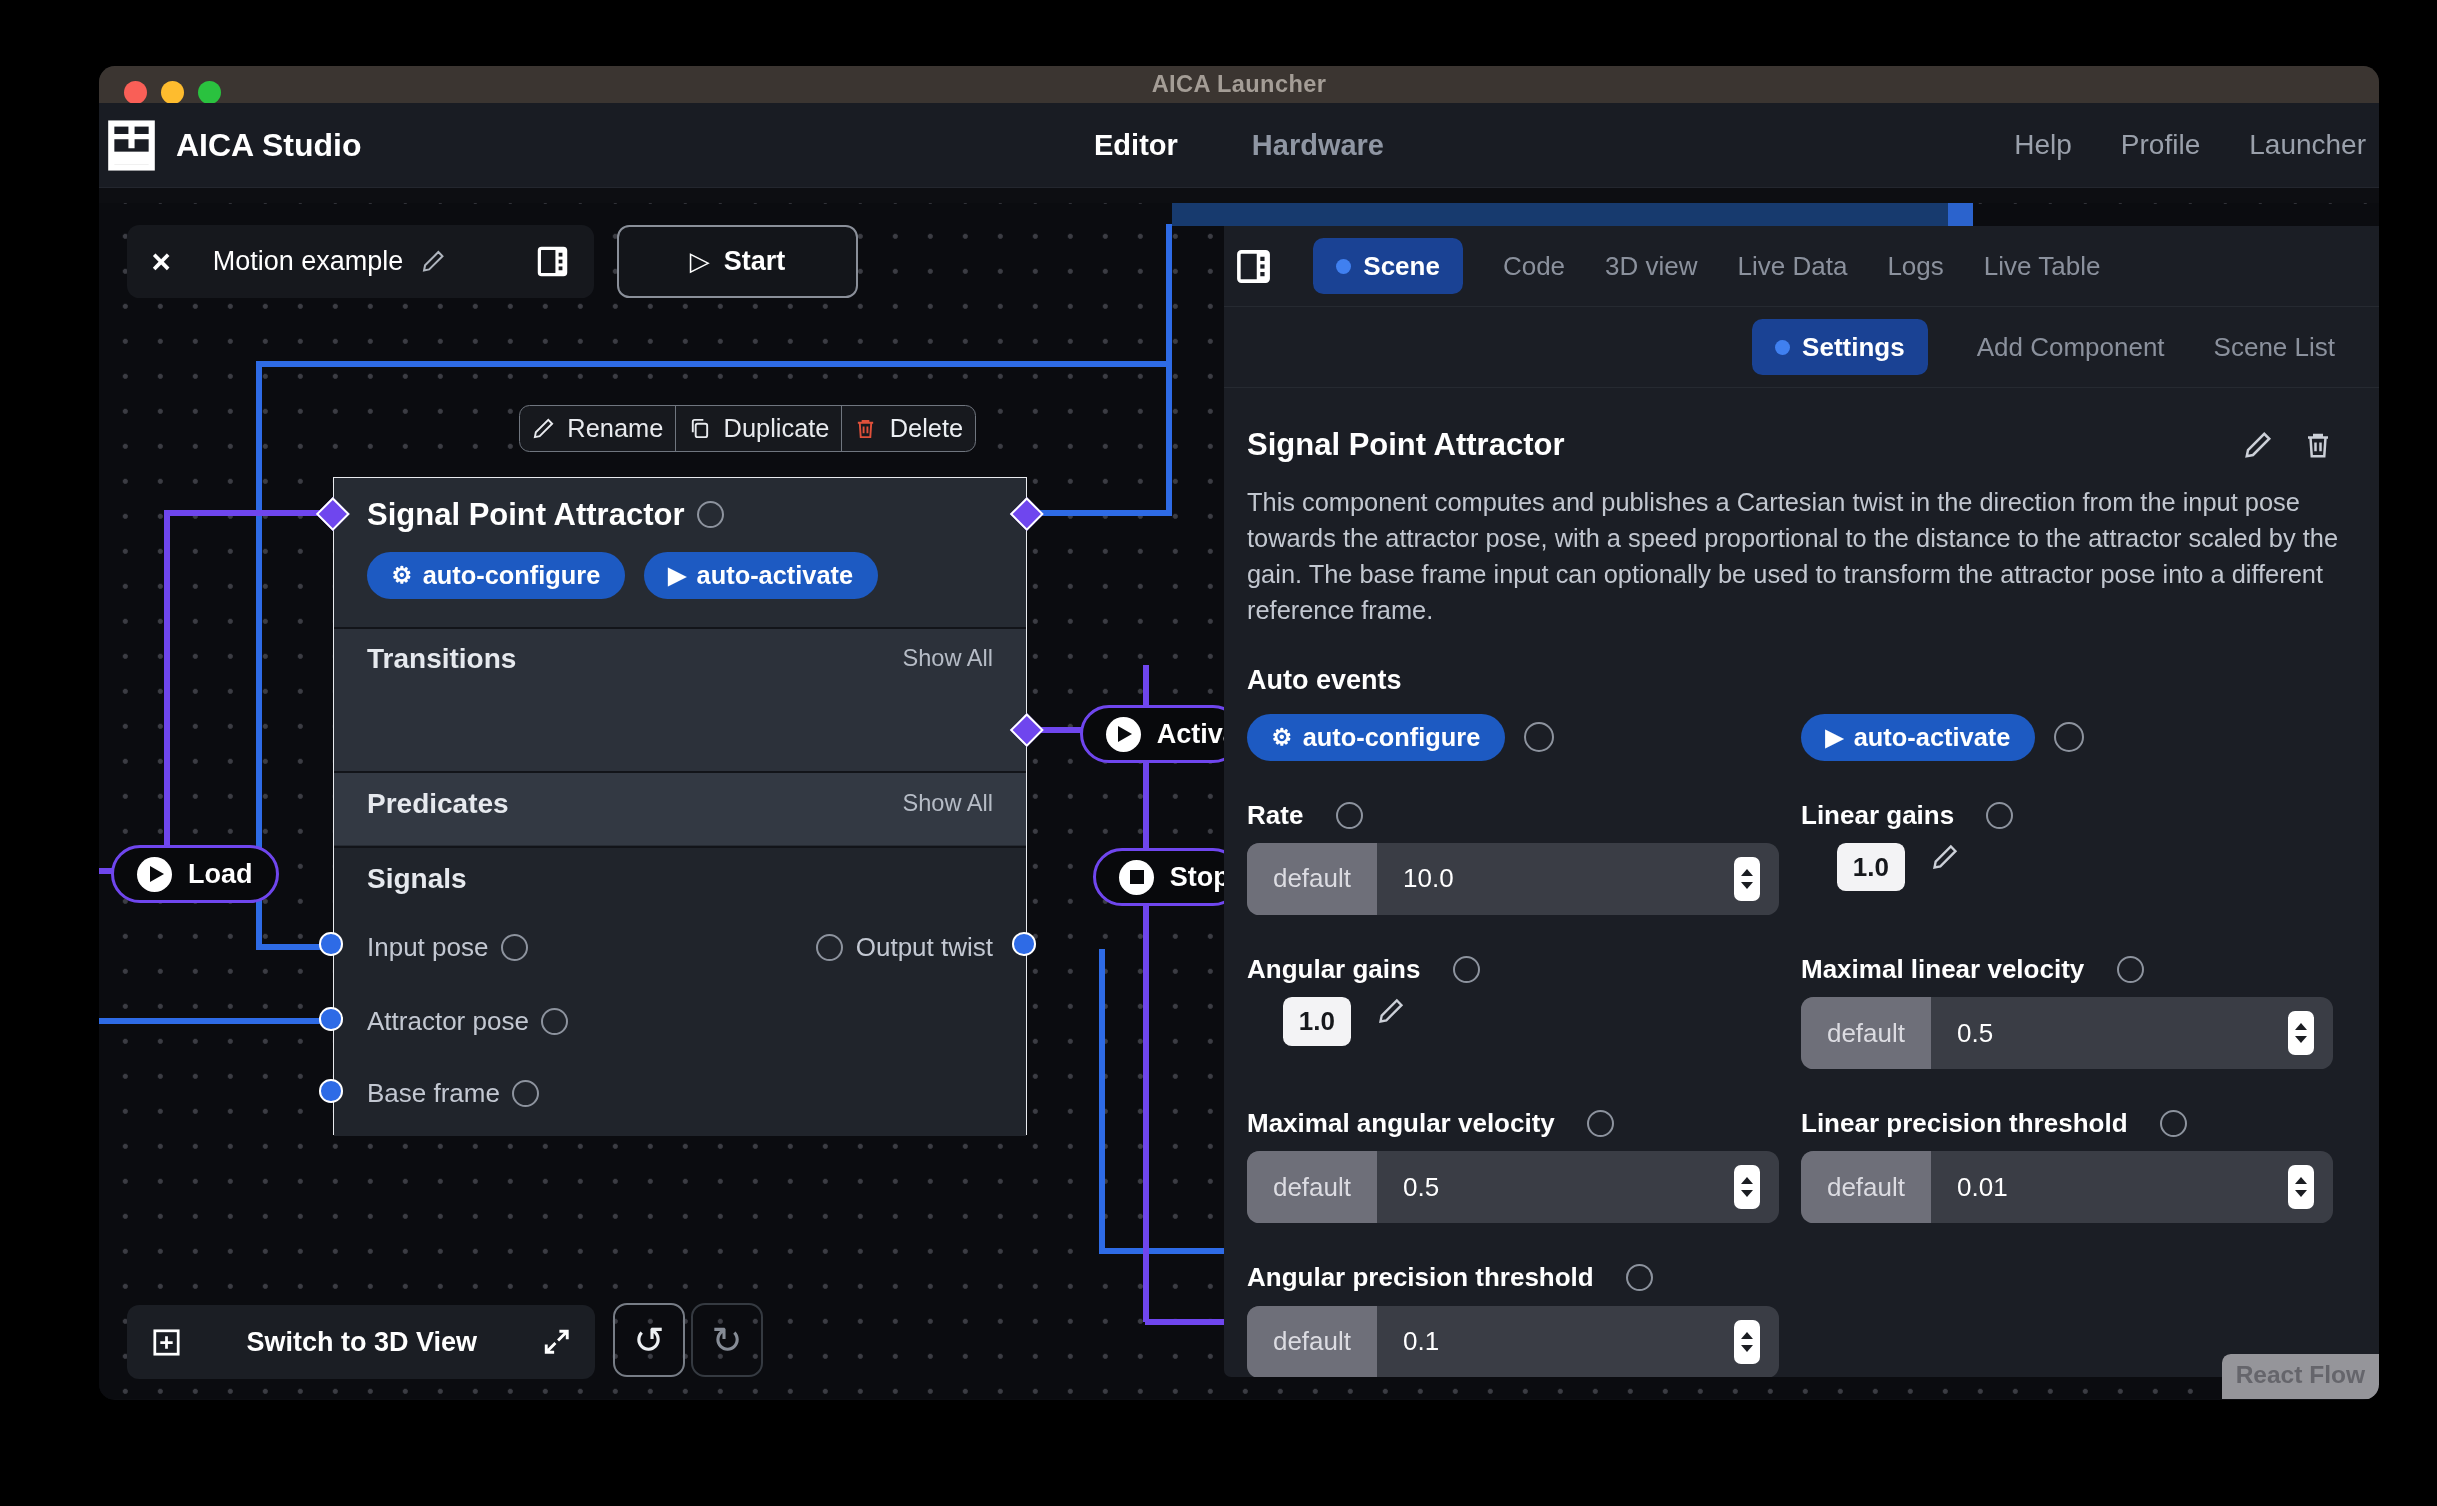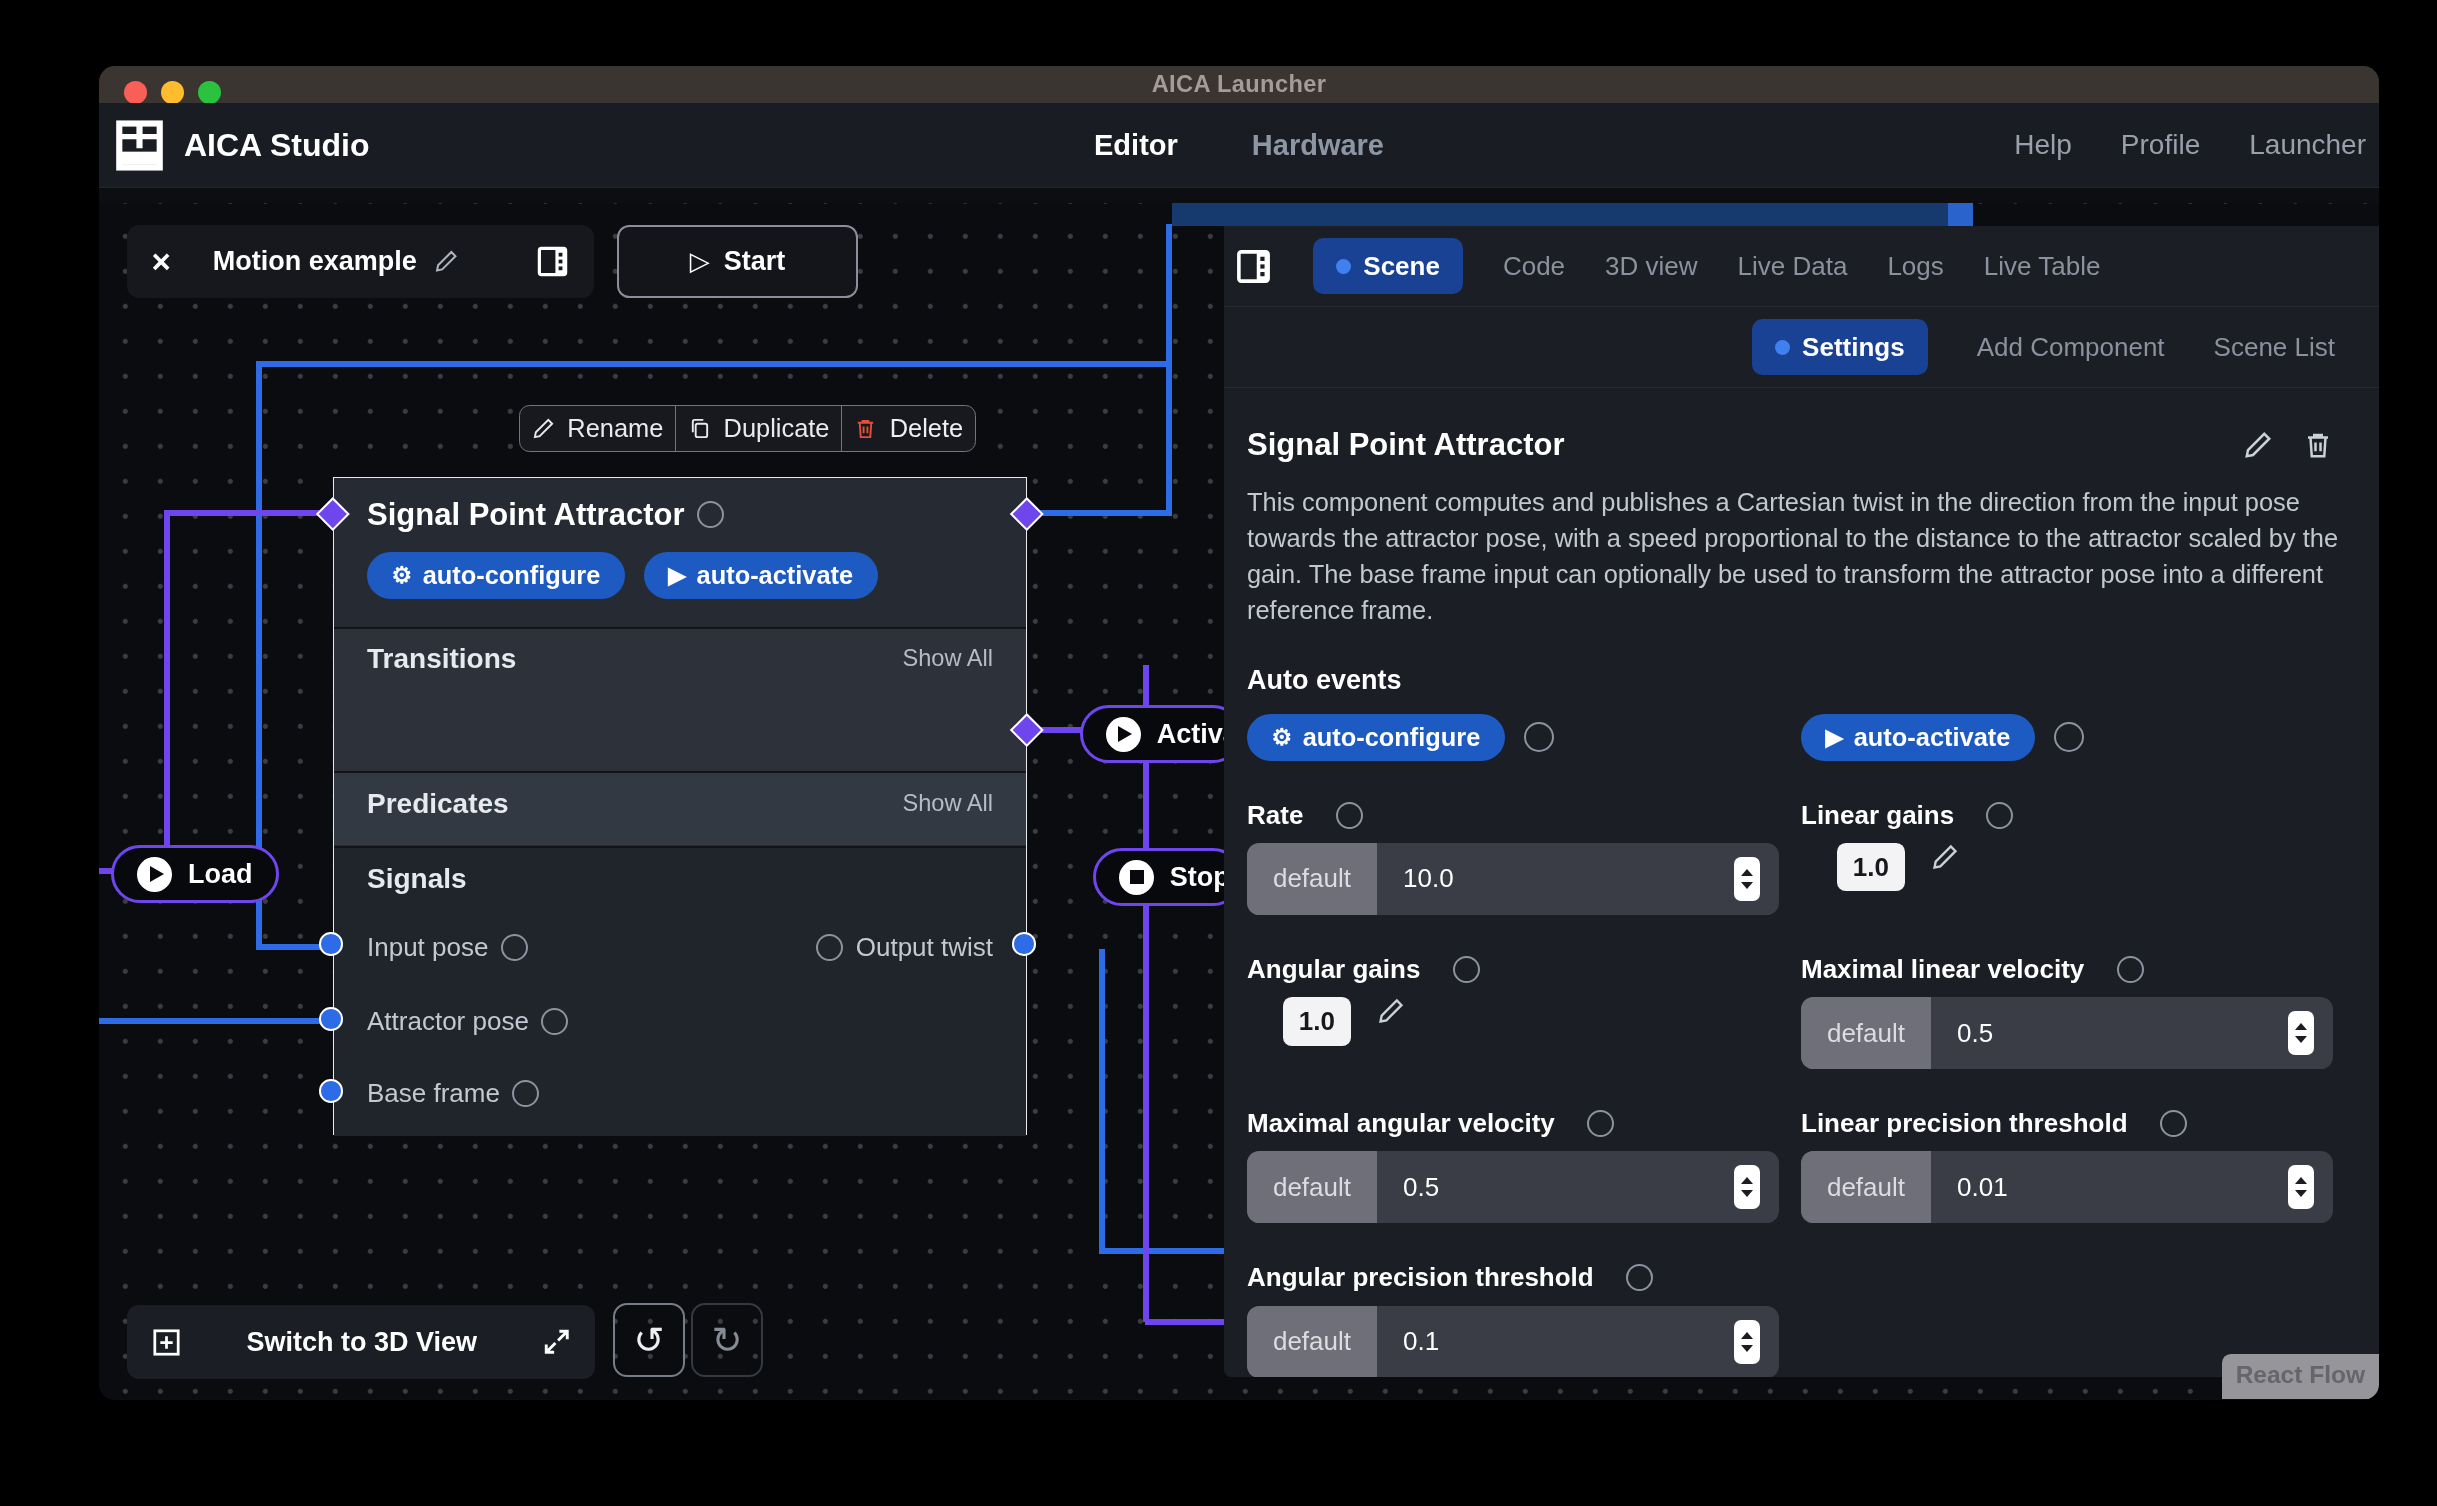--- a/index.html
+++ b/index.html
@@ -12,21 +12,21 @@
   .titlebar { position:relative; height:37px; background:#3b3531; display:flex;
               align-items:center; justify-content:center; }
   .titlebar .title { color:#a49d96; font-size:23.6px; font-weight:bold; letter-spacing:0.4px; }
   .lights { position:absolute; left:24.5px; top:15px; display:flex; gap:14px; }
   .light { width:23px; height:23px; border-radius:50%; }
   .light.red{background:#f95f57;} .light.yel{background:#febc2e;} .light.grn{background:#2ac23f;}
 
   
   .appheader { height:85px; background:#191c23; border-bottom:1.8px solid #23262e;
                display:flex; align-items:center; position:relative; }
-  .brand { display:flex; align-items:center; gap:19px; padding-left:15px; }
+  .brand { display:flex; align-items:center; gap:19px; padding-left:7px; }
   .brand .name { color:#fff; font-size:32px; font-weight:bold; }
   .hnav { position:absolute; left:50%; transform:translateX(-50%); display:flex; gap:74px; }
   .hnav .item { font-size:29px; color:#8f96a3; font-weight:bold; cursor:pointer; }
   .hnav .item.active { color:#fff; }
   .hlinks { margin-left:auto; display:flex; gap:49px; padding-right:13px; }
   .hlinks .item { font-size:28px; color:#9aa0ab; cursor:pointer; }
 
   
   .workspace { position:absolute; left:0; top:137px; width:2280px; height:1196px;
                background:#0b0c10;
@@ -82,21 +82,21 @@
   .ctxitem { display:flex; align-items:center; gap:12.3px; padding:0 12px; font-size:25.4px;
              color:#e8eaee; cursor:pointer; border-right:1.8px solid #70767f; }
   .ctxitem:last-child { border-right:none; }
   .ctxitem.danger { color:#eceff3; }
 
   
   .ctoolbar { position:absolute; left:28px; top:22px; width:467px; height:73px; z-index:3;
               background:#16181d; border-radius:12.3px; display:flex; align-items:center;
               padding:0 24.5px; }
   .xicon { color:#fff; font-size:33px; font-weight:bold; line-height:1; cursor:pointer; }
-  .ctitle { margin-left:42px; color:#fff; font-size:27px; font-weight:bold; }
+  .ctitle { margin-left:42px; color:#fff; font-size:27px; font-weight:normal; }
   .startbtn { position:absolute; left:518px; top:22px; width:241px; height:73px; z-index:3;
               border:2.2px solid #8a8f99; border-radius:12.3px; background:#13151a; display:flex;
               align-items:center; justify-content:center; gap:14px; cursor:pointer; }
   .startbtn .tri { color:#fff; font-size:26px; } .startbtn .lbl { color:#fff; font-size:27px; font-weight:bold; }
 
   
   .bbar { position:absolute; left:28px; top:1102px; width:468px; height:74px; z-index:3;
           background:#1b1e24; border-radius:12px; display:flex; align-items:center; padding:16px 23px; }
   .bbar .blabel { flex:1; text-align:center; color:#fff; font-size:27px; font-weight:bold; }
   .sqbtn { position:absolute; top:1100px; width:72px; height:74px; border-radius:14px; z-index:3;

